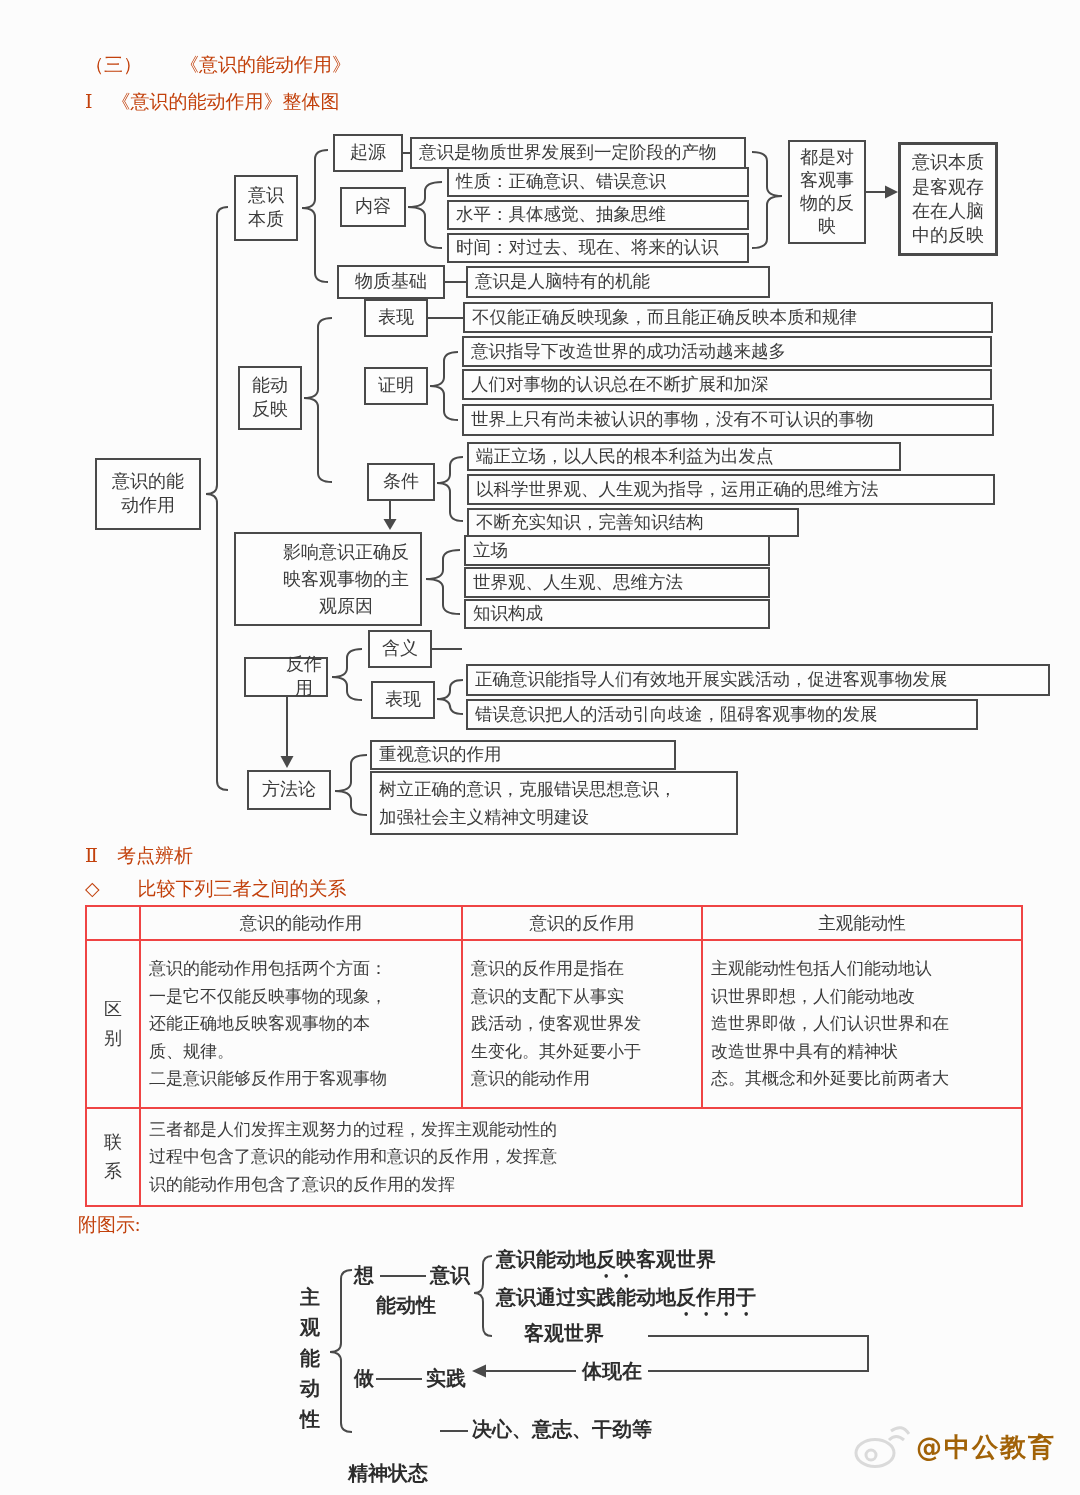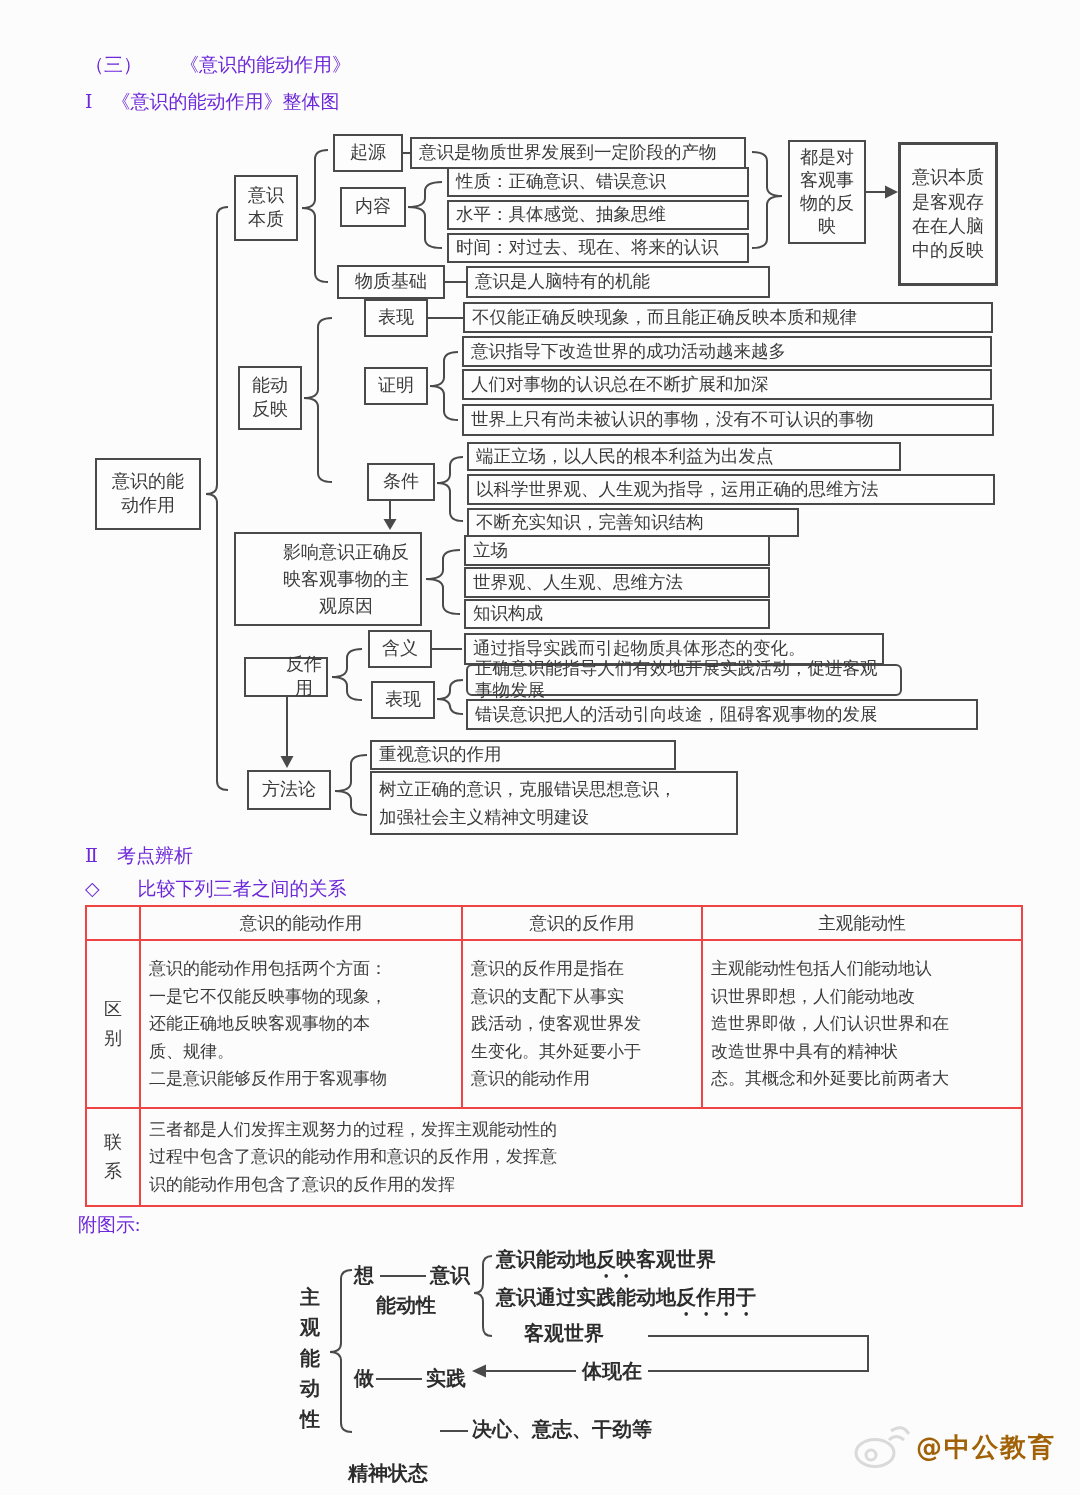--- a/index.html
+++ b/index.html
@@ -2,21 +2,21 @@
 <html><head>
 <meta charset="utf-8">
 <style>
   html,body{margin:0;padding:0;background:#e8e8e8;}
   #page{
     position:relative;width:1080px;height:1495px;background:#fcfcfc;
     font-family:"Liberation Serif","DejaVu Serif",serif;color:#3b3b3b;
     overflow:hidden;margin:0 auto;
   }
   .abs{position:absolute;}
-  .hd{font-size:19px;color:#6d28d9;}
+  .hd{font-size:19px;color:#c2410c;}
   
   .bx{
     position:absolute;border:2px solid #4a4a4a;background:#fdfdfd;
     box-sizing:border-box;display:flex;align-items:center;justify-content:center;
     text-align:center;font-size:18px;line-height:1.32;white-space:pre-line;
   }
   .txt{
     justify-content:flex-start;text-align:left;font-size:17.5px;
     padding:1px 7px;line-height:1.25;
   }
@@ -107,21 +107,21 @@
   <div class="bx" style="left:340px;top:187px;width:66px;height:40px;">内容</div>
   <div class="bx txt" style="left:447px;top:167px;width:302px;height:30px;">性质：正确意识、错误意识</div>
   <div class="bx txt" style="left:447px;top:200px;width:302px;height:30px;">水平：具体感觉、抽象思维</div>
   <div class="bx txt" style="left:447px;top:233px;width:302px;height:30px;">时间：对过去、现在、将来的认识</div>
   <div class="bx" style="left:337px;top:265px;width:108px;height:34px;">物质基础</div>
   <div class="bx txt" style="left:466px;top:266px;width:304px;height:32px;">意识是人脑特有的机能</div>
   <div class="bx" style="left:788px;top:140px;width:78px;height:104px;line-height:1.28;">都是对
 客观事
 物的反
 映</div>
-  <div class="bx thick" style="left:898px;top:142px;width:100px;height:144px;line-height:1.35;">意识本质
+  <div class="bx thick" style="left:898px;top:142px;width:100px;height:114px;line-height:1.35;">意识本质
 是客观存
 在在人脑
 中的反映</div>
 
   <div class="bx" style="left:238px;top:366px;width:64px;height:64px;">能动
 反映</div>
   <div class="bx" style="left:364px;top:299px;width:64px;height:38px;">表现</div>
   <div class="bx txt" style="left:463px;top:302px;width:530px;height:31px;">不仅能正确反映现象，而且能正确反映本质和规律</div>
   <div class="bx" style="left:364px;top:367px;width:64px;height:38px;">证明</div>
   <div class="bx txt" style="left:462px;top:336px;width:530px;height:31px;">意识指导下改造世界的成功活动越来越多</div>
@@ -134,23 +134,22 @@
 
   <div class="bx" style="left:234px;top:532px;width:188px;height:94px;line-height:1.5;padding-left:36px;">影响意识正确反
 映客观事物的主
 观原因</div>
   <div class="bx txt" style="left:464px;top:535px;width:306px;height:31px;">立场</div>
   <div class="bx txt" style="left:464px;top:567px;width:306px;height:31px;">世界观、人生观、思维方法</div>
   <div class="bx txt" style="left:464px;top:599px;width:306px;height:30px;">知识构成</div>
 
   <div class="bx" style="left:244px;top:657px;width:84px;height:40px;padding-left:36px;">反作用</div>
   <div class="bx" style="left:368px;top:630px;width:64px;height:38px;">含义</div>
-  <div class="bx txt" style="left:464px;top:633px;width:420px;height:32px;">通过指导实践而引起物质具体形态的变化。</div>
   <div class="bx" style="left:371px;top:681px;width:64px;height:38px;">表现</div>
-  <div class="bx txt" style="left:466px;top:664px;width:436px;height:32px;border-radius:6px;">正确意识能指导人们有效地开展实践活动，促进客观事物发展</div>
+  <div class="bx txt" style="left:466px;top:664px;width:584px;height:32px;">正确意识能指导人们有效地开展实践活动，促进客观事物发展</div>
   <div class="bx txt" style="left:466px;top:699px;width:512px;height:31px;">错误意识把人的活动引向歧途，阻碍客观事物的发展</div>
 
   <div class="bx" style="left:247px;top:770px;width:84px;height:40px;">方法论</div>
   <div class="bx txt" style="left:370px;top:771px;width:368px;height:64px;line-height:1.6;">树立正确的意识，克服错误思想意识，
 加强社会主义精神文明建设</div>
   <div class="bx txt" style="left:370px;top:740px;width:306px;height:30px;">重视意识的作用</div>
 
   <div class="abs hd" style="left:85px;top:843px;">Ⅱ　考点辨析</div>
   <div class="abs hd" style="left:85px;top:876px;">◇　　比较下列三者之间的关系</div>
 

